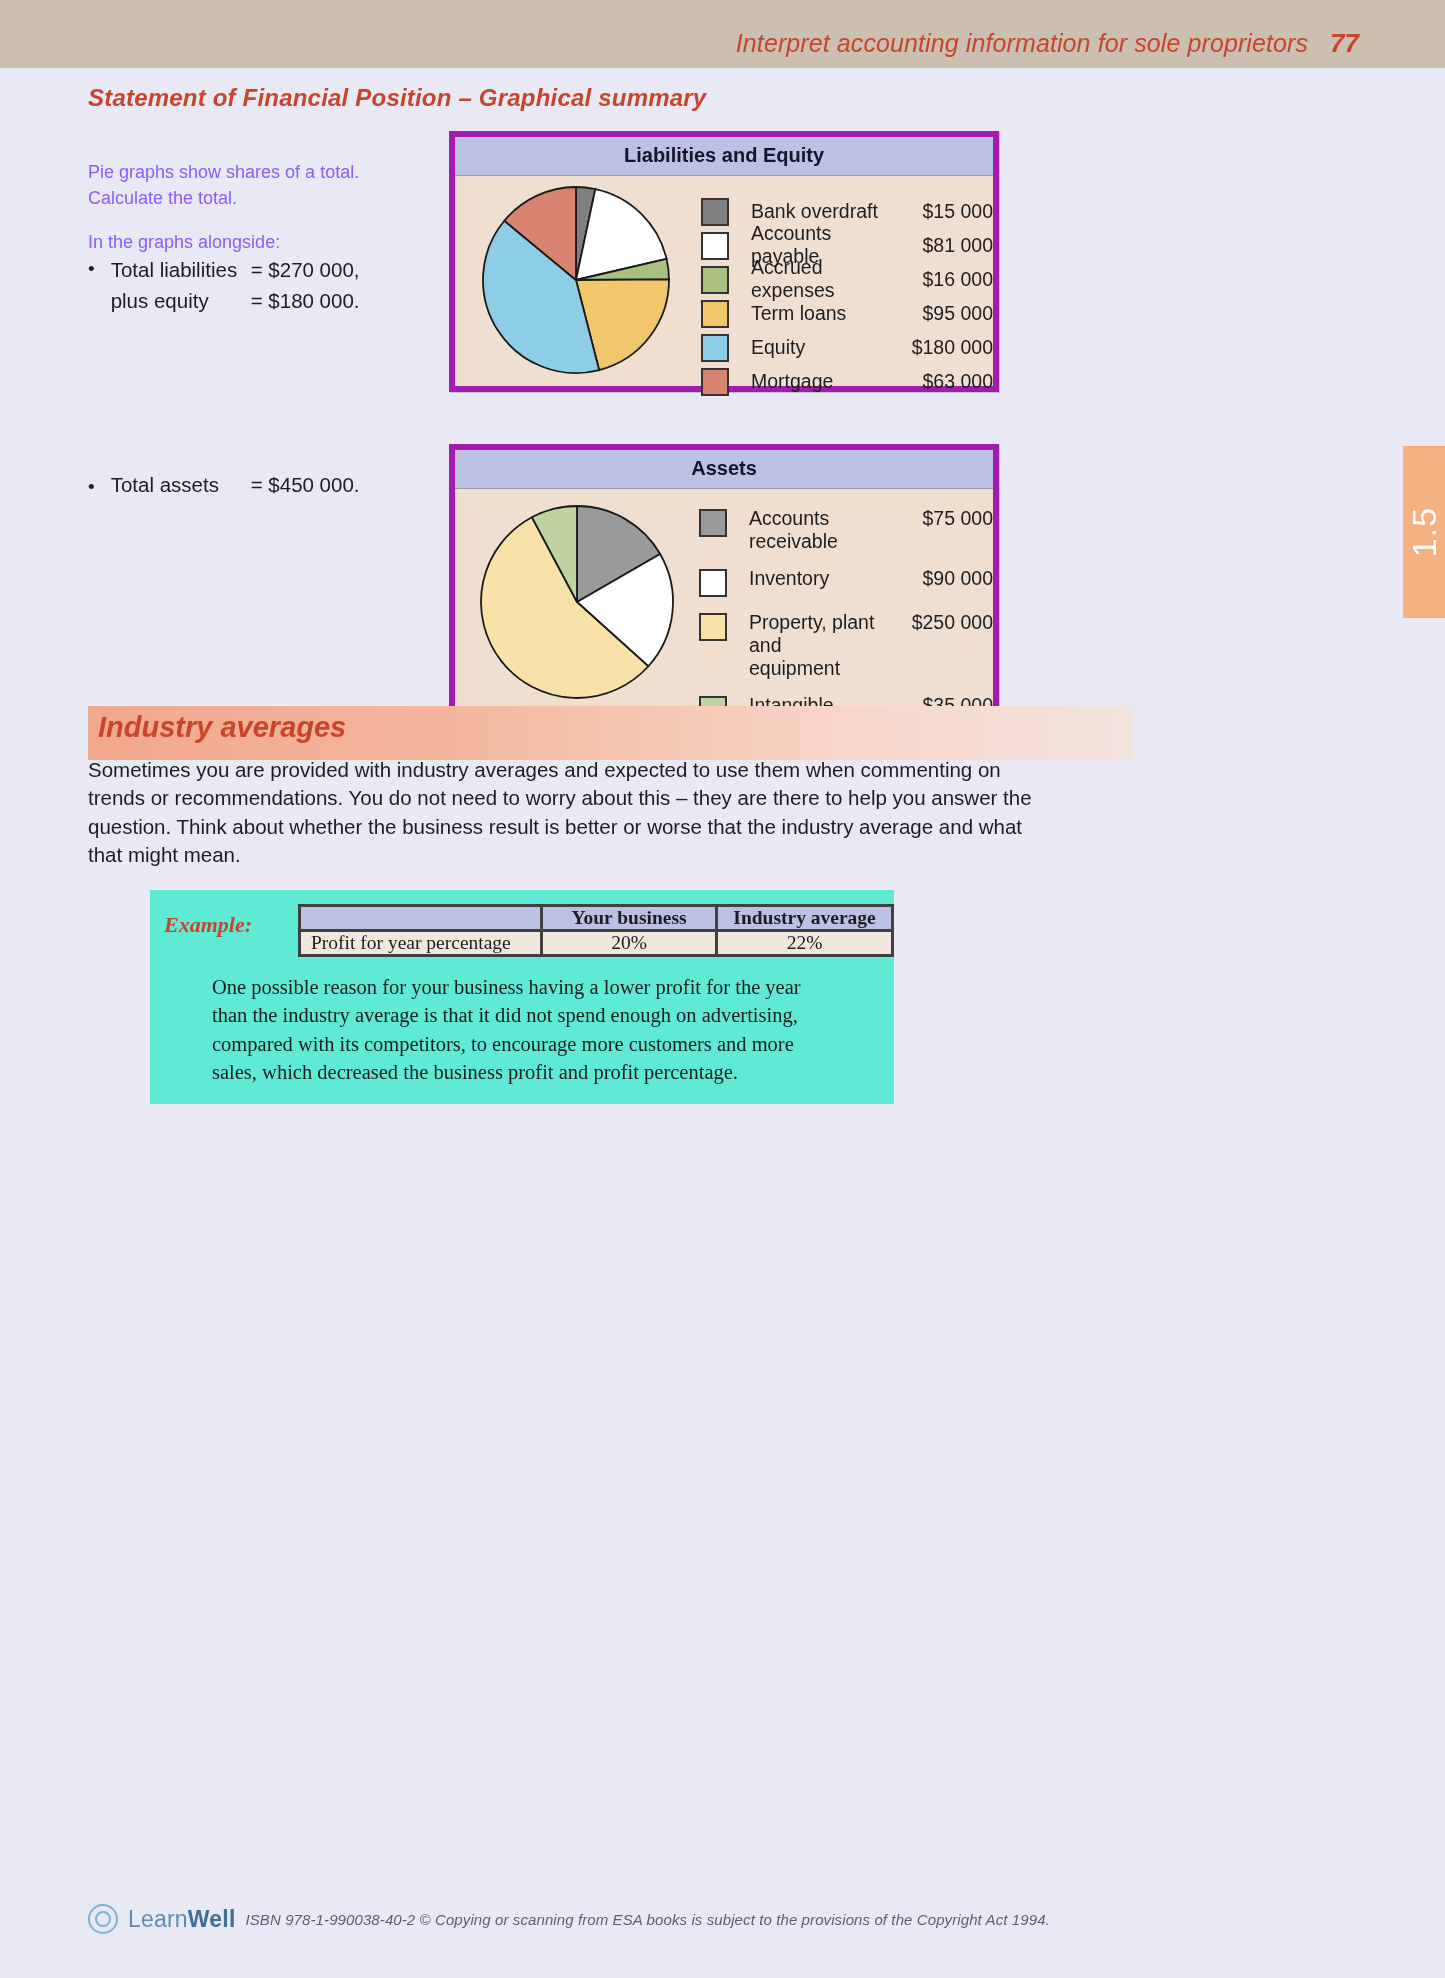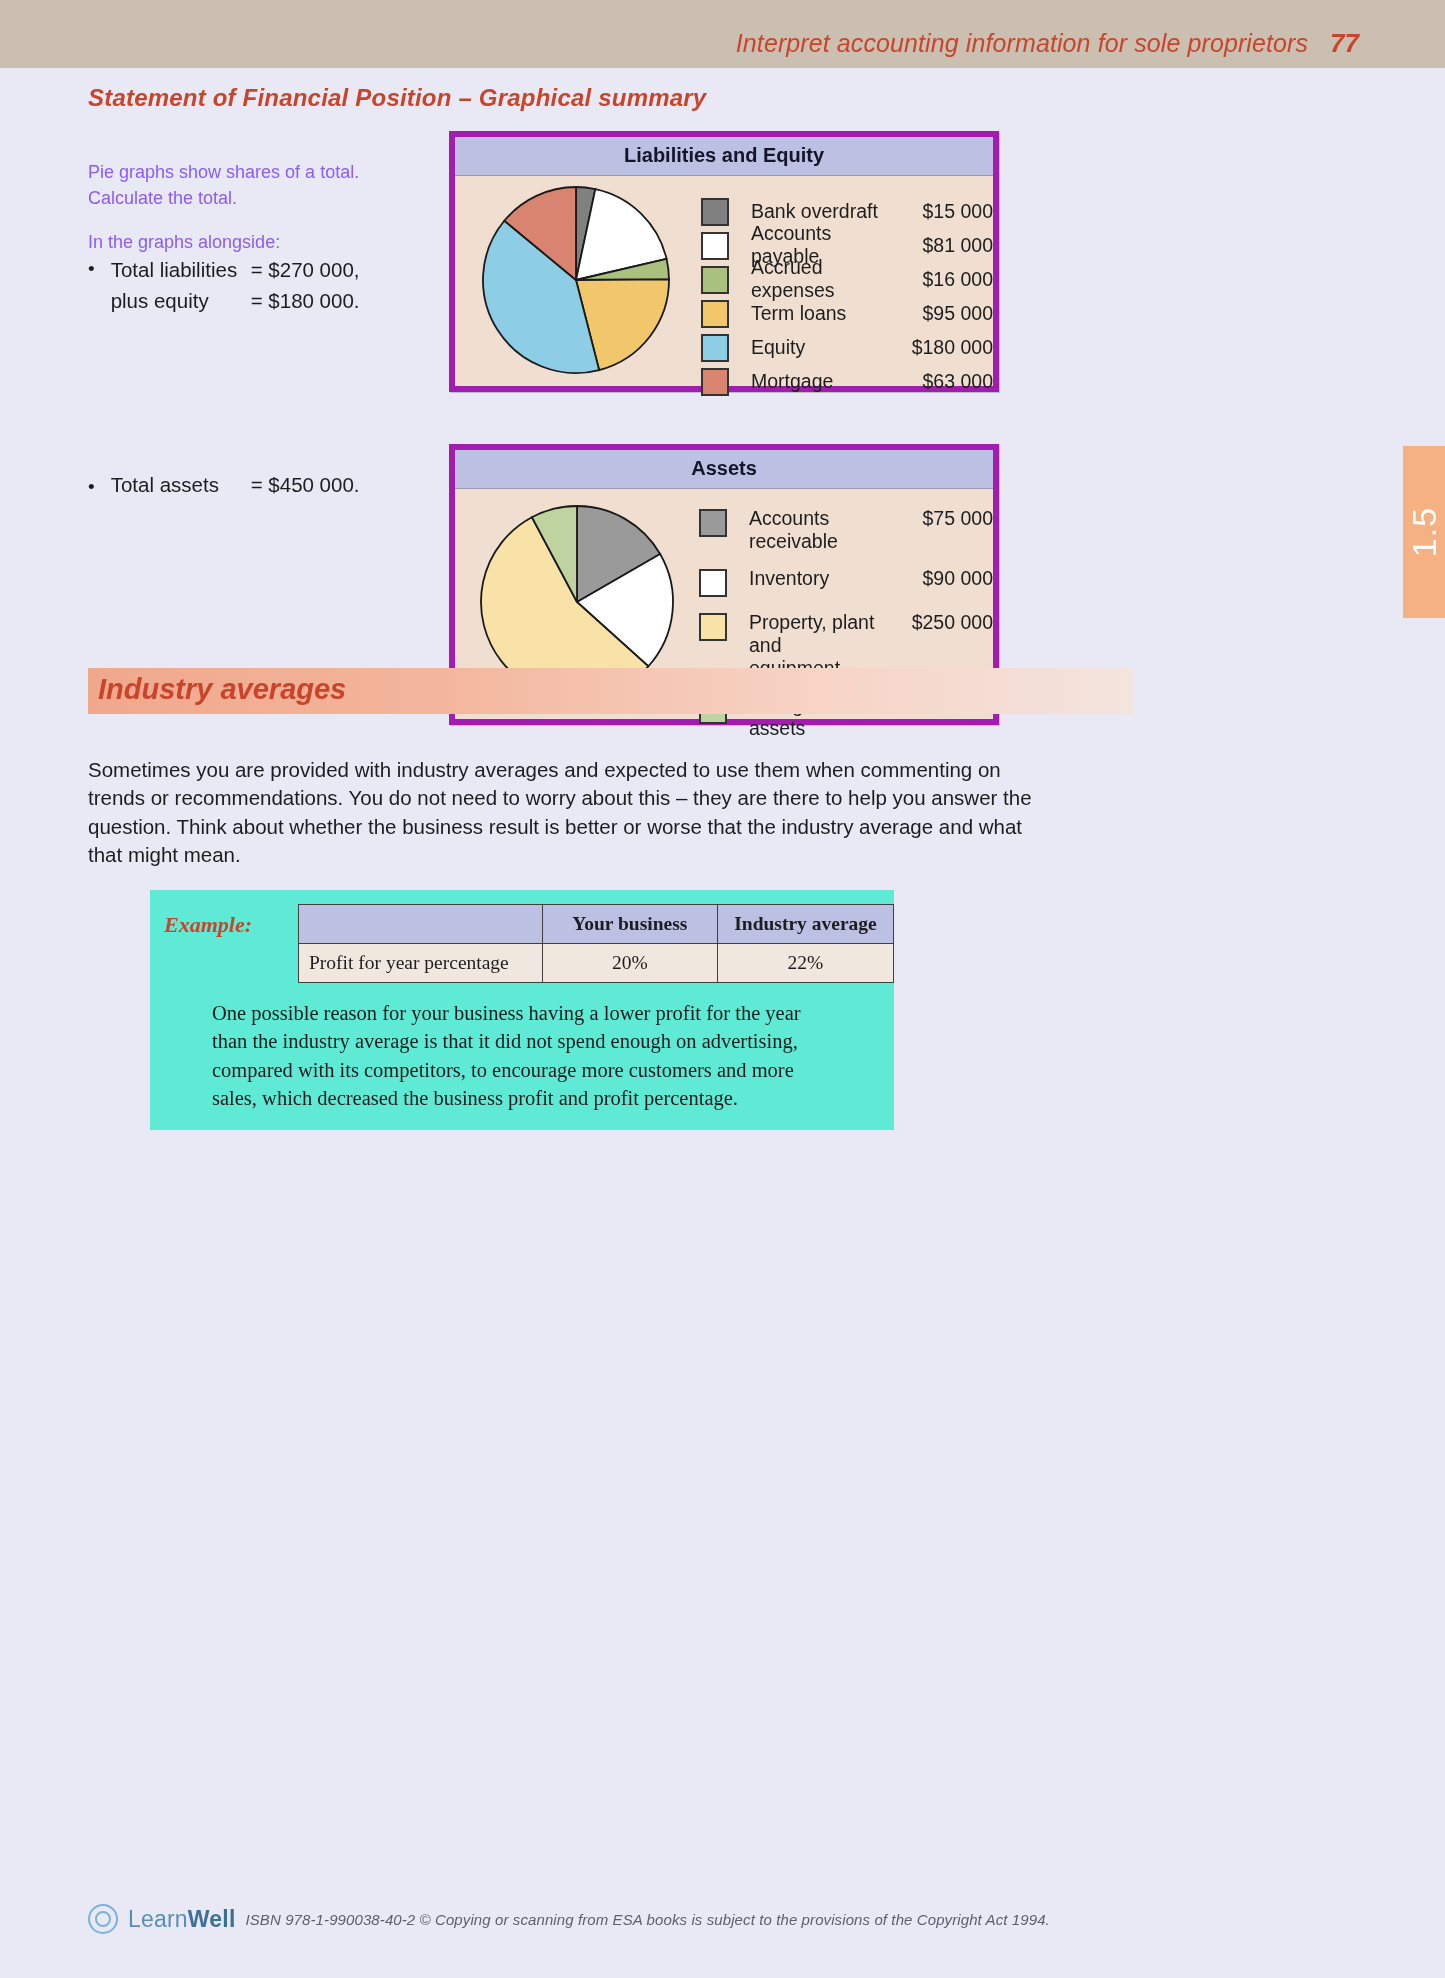--- a/index.html
+++ b/index.html
@@ -86,21 +86,21 @@
 
   
   #panel-assets{left:449px;top:444px;width:538px;}
   #panel-assets .panel-body{height:222px;padding:8px 0 0 0;}
   #panel-assets .legend{width:320px;margin-left:12px;}
   #panel-assets .legend-row{margin-bottom:14px;}
   #panel-assets .lg-value{width:120px;}
 
   
   .band-heading{
-    position:absolute;left:88px;top:668px;width:1045px;height:46px;
+    position:absolute;left:88px;top:706px;width:1045px;height:54px;
     background:linear-gradient(90deg,#f0a88c 0%,#f3b69d 34%,#f7d4c6 70%,#f3e4de 100%);
   }
   .band-heading span{
     position:absolute;left:10px;top:5px;
     color:#c8452c;font-weight:bold;font-style:italic;font-size:29px;
   }
   .body-para{
     position:absolute;left:88px;top:756px;width:960px;
     font-size:20.5px;line-height:1.38;color:#1d1d1f;
   }
@@ -112,21 +112,21 @@
   }
   .example-label{
     position:absolute;left:14px;top:22px;
     color:#c8452c;font-weight:bold;font-style:italic;font-size:22px;
   }
   table.example{
     border-collapse:collapse;margin-left:148px;
     font-size:19.5px;color:#1d1d1f;
   }
   table.example th,table.example td{
-    border:1px solid #404040;padding:8px 10px;
+    border:3px solid #404040;padding:0 10px;
   }
   table.example thead th{
     background:#bcc0e2;font-weight:bold;text-align:center;
   }
   table.example thead th.blank{background:#bcc0e2;}
   table.example td.rowlabel{
     background:#f0e7df;text-align:left;width:268px;
   }
   table.example td.num{background:#f0e7df;text-align:center;width:182px;}
   .example-note{

